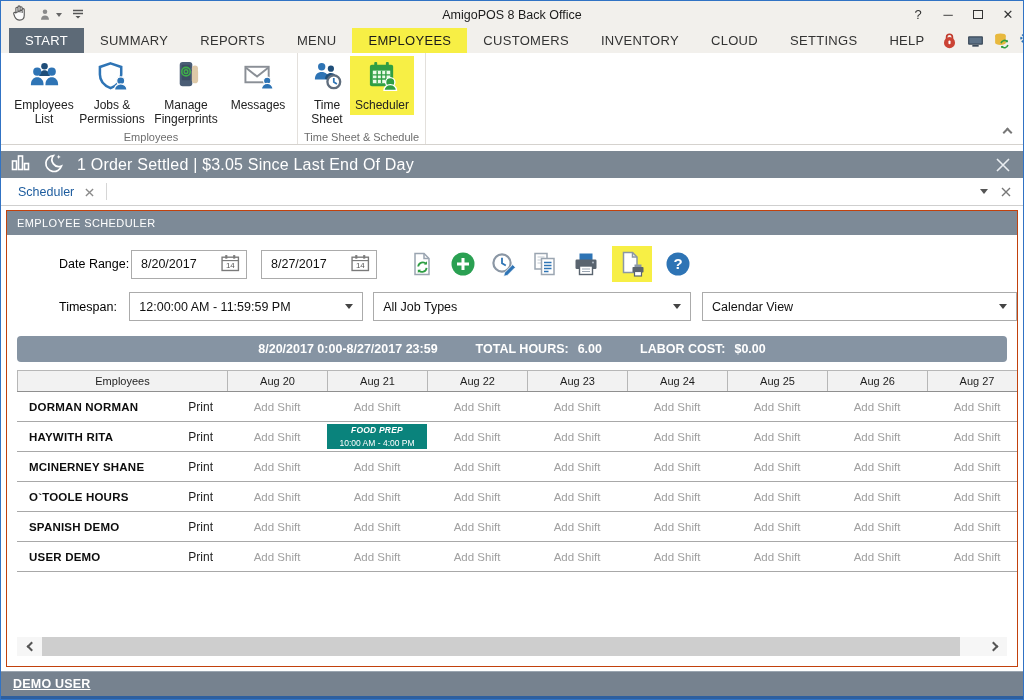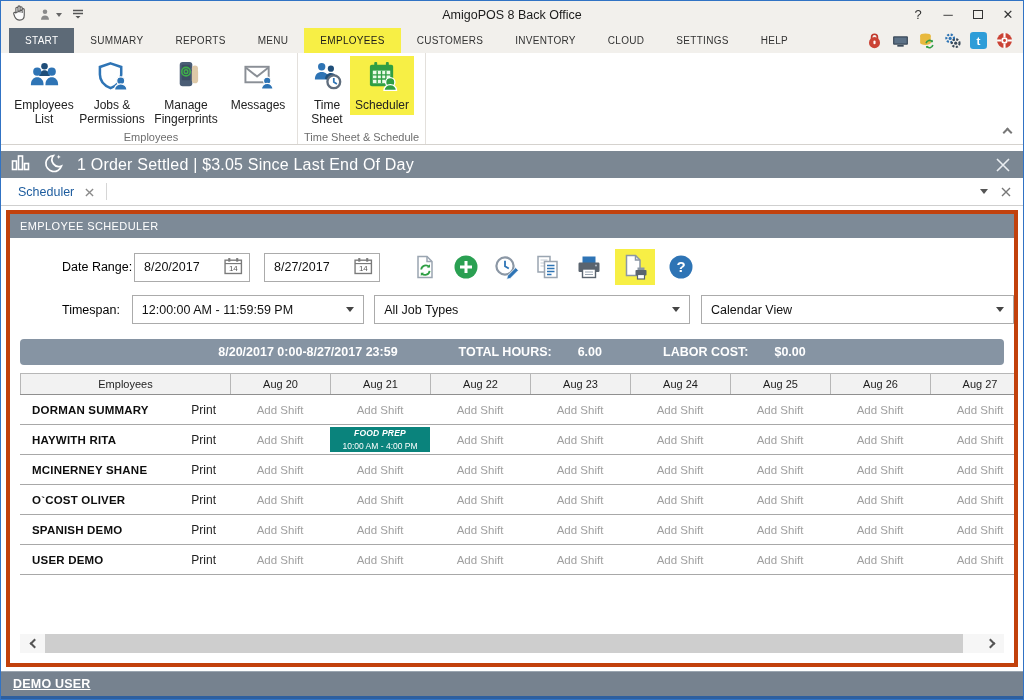--- a/index.html
+++ b/index.html
@@ -11,21 +11,21 @@
   .titlebar { height:27px; background:#f2f0ec; position:relative; display:flex; align-items:center; flex:none; }
   .tb-left { display:flex; align-items:center; gap:9px; padding-left:9px; z-index:2; }
   .tb-title { position:absolute; left:0; right:0; text-align:center; font-size:12.5px; color:#1b1b1b; }
   .tb-right { margin-left:auto; display:flex; align-items:center; z-index:2; }
   .winbtn { width:30px; height:26px; display:flex; align-items:center; justify-content:center; font-size:13px; color:#333; cursor:default; }
   .maxbox { width:10px; height:9px; border:1.5px solid #333; display:inline-block; }
   .caret-down { width:0; height:0; border-left:3.5px solid transparent; border-right:3.5px solid transparent; border-top:4px solid #666; display:inline-block; }
 
   
   .rtabstrip { height:25px; background:#f2f0ec; display:flex; align-items:stretch; padding-left:8px; flex:none; }
-  .rtab { padding:0 16px; display:flex; align-items:center; font-size:10px; color:#333; letter-spacing:.3px; }
+  .rtab { padding:0 16px; display:flex; align-items:center; font-size:13px; color:#333; letter-spacing:.3px; }
   .rtab.start { background:#5d6a77; color:#fff; }
   .rtab.hl { background:#f7ef45; color:#1b1b1b; }
   .quick-icons { margin-left:auto; display:flex; align-items:center; gap:9px; padding-right:10px; }
   .quick-icons svg { width:17px; height:17px; display:block; }
 
   
   .ribbon { height:92px; background:#fff; border-bottom:1px solid #d5d2ce; display:flex; padding-left:4px; position:relative; flex:none; }
   .rgroup { display:flex; flex-direction:column; border-right:1px solid #e3e0dc; padding:3px 6px 0 6px; }
   .rgroup-items { display:flex; align-items:flex-start; flex:1; }
   .ritem { display:flex; flex-direction:column; align-items:center; width:66px; padding:4px 2px 3px; font-size:12px; color:#222; text-align:center; line-height:1.22; }
@@ -46,21 +46,21 @@
 
   
   .doctabs { height:28px; background:#fff; border-bottom:1px solid #cfcfcf; display:flex; align-items:stretch; padding-left:13px; flex:none; }
   .doctab { display:flex; align-items:center; gap:11px; padding:0 12px 0 4px; }
   .doctab-label { font-size:12.5px; color:#1d5c9e; }
   .doctab-sep { width:1px; background:#d6d6d6; margin:5px 0; }
   .doctab-controls { margin-left:auto; display:flex; align-items:center; gap:13px; padding-right:12px; }
   .tri-down { width:0; height:0; border-left:4px solid transparent; border-right:4px solid transparent; border-top:5px solid #555; }
 
   
-  .panel { flex:1; margin:4px 5px; border:4px solid #c2410c; background:#fff; display:flex; flex-direction:column; overflow:hidden; }
+  .panel { flex:1; margin:4px 5px; border:1px solid #c2410c; background:#fff; display:flex; flex-direction:column; overflow:hidden; }
   .panel-header { height:24px; background:#7d8a97; color:#fff; font-size:11px; letter-spacing:.4px; display:flex; align-items:center; padding-left:10px; flex:none; }
 
   .row-daterange { display:flex; align-items:center; padding:11px 0 5px 20px; flex:none; }
   .field-label { width:72px; font-size:12.5px; color:#000000;margin-left:32px; }
   .datebox { width:116px; height:29px; border:1px solid #ababab; background:#fff; display:flex; align-items:center; padding:0 6px 0 9px; font-size:12.5px; color:#111; margin-right:14px; }
   .datebox .val { flex:1; }
   .datebox svg { width:19px; height:18px; flex:none; }
 
   .tbtn { width:30px; height:32px; display:flex; align-items:center; justify-content:center; margin-left:11px; }
   .tbtn svg { width:26px; height:26px; display:block; }
@@ -69,21 +69,21 @@
 
   .row-timespan { display:flex; align-items:center; padding:5px 0 10px 20px; flex:none; }
   .selectbox { height:29px; border:1px solid #ababab; background:#fff; display:flex; align-items:center; padding:0 9px; font-size:12.5px; color:#111; }
   .selectbox .sval { flex:1; }
   .sel-arrow { width:0; height:0; border-left:4px solid transparent; border-right:4px solid transparent; border-top:5px solid #444; margin-left:8px; }
   .sel-timespan { width:239px; margin-right:10px; }
   .sel-jobtypes { width:325px; margin-right:11px; }
   .sel-view { width:322px; }
 
   .summarybar { height:26px; margin:5px 10px 8px; background:#8694a3; border-radius:4px; color:#fff; display:flex; align-items:center; justify-content:center; gap:38px; font-weight:bold; font-size:12.5px; flex:none; }
-  .sum-pair { display:flex; gap:26px;margin-left:23px; }
+  .sum-pair { display:flex; gap:9px; }
 
   
   .schedtable { margin-left:10px; width:1010px; flex:none; }
   .thead { display:flex; height:22px; background:#f2f2f2; border-top:1px solid #b7b7b7; border-bottom:1px solid #8f8f8f; font-size:11px; color:#1e1e1e; }
   .th { display:flex; align-items:center; justify-content:center; border-left:1px solid #b7b7b7; height:100%; }
   .th.emp { width:210px; }
   .th.day { width:100px; }
   .th:last-child { border-right:1px solid #b7b7b7; }
   .trow { display:flex; height:30px; border-bottom:1px solid #a8a8a8; align-items:center; }
   .emp-cell { width:210px; display:flex; align-items:center; justify-content:space-between; padding:0 14px 0 12px; }
@@ -443,21 +443,21 @@
           <div class="th day" data-name="column-header-aug-22">Aug 22</div>
           <div class="th day" data-name="column-header-aug-23">Aug 23</div>
           <div class="th day" data-name="column-header-aug-24">Aug 24</div>
           <div class="th day" data-name="column-header-aug-25">Aug 25</div>
           <div class="th day" data-name="column-header-aug-26">Aug 26</div>
           <div class="th day" data-name="column-header-aug-27">Aug 27</div>
         </div>
       <div id="tbody">
           <div class="trow" data-name="employee-row">
             <div class="emp-cell" data-name="employee-cell">
-              <span class="emp-name" data-name="employee-name">DORMAN SUMMARY</span>
+              <span class="emp-name" data-name="employee-name">DORMAN NORMAN</span>
               <span class="print" data-name="print-link">Print</span>
             </div>
             <div class="day-cell" data-name="add-shift-cell">Add Shift</div>
             <div class="day-cell" data-name="add-shift-cell">Add Shift</div>
             <div class="day-cell" data-name="add-shift-cell">Add Shift</div>
             <div class="day-cell" data-name="add-shift-cell">Add Shift</div>
             <div class="day-cell" data-name="add-shift-cell">Add Shift</div>
             <div class="day-cell" data-name="add-shift-cell">Add Shift</div>
             <div class="day-cell" data-name="add-shift-cell">Add Shift</div>
             <div class="day-cell" data-name="add-shift-cell">Add Shift</div>
@@ -490,21 +490,21 @@
             <div class="day-cell" data-name="add-shift-cell">Add Shift</div>
             <div class="day-cell" data-name="add-shift-cell">Add Shift</div>
             <div class="day-cell" data-name="add-shift-cell">Add Shift</div>
             <div class="day-cell" data-name="add-shift-cell">Add Shift</div>
             <div class="day-cell" data-name="add-shift-cell">Add Shift</div>
             <div class="day-cell" data-name="add-shift-cell">Add Shift</div>
             <div class="day-cell" data-name="add-shift-cell">Add Shift</div>
           </div>
           <div class="trow" data-name="employee-row">
             <div class="emp-cell" data-name="employee-cell">
-              <span class="emp-name" data-name="employee-name">O`COST OLIVER</span>
+              <span class="emp-name" data-name="employee-name">O`TOOLE HOURS</span>
               <span class="print" data-name="print-link">Print</span>
             </div>
             <div class="day-cell" data-name="add-shift-cell">Add Shift</div>
             <div class="day-cell" data-name="add-shift-cell">Add Shift</div>
             <div class="day-cell" data-name="add-shift-cell">Add Shift</div>
             <div class="day-cell" data-name="add-shift-cell">Add Shift</div>
             <div class="day-cell" data-name="add-shift-cell">Add Shift</div>
             <div class="day-cell" data-name="add-shift-cell">Add Shift</div>
             <div class="day-cell" data-name="add-shift-cell">Add Shift</div>
             <div class="day-cell" data-name="add-shift-cell">Add Shift</div>

